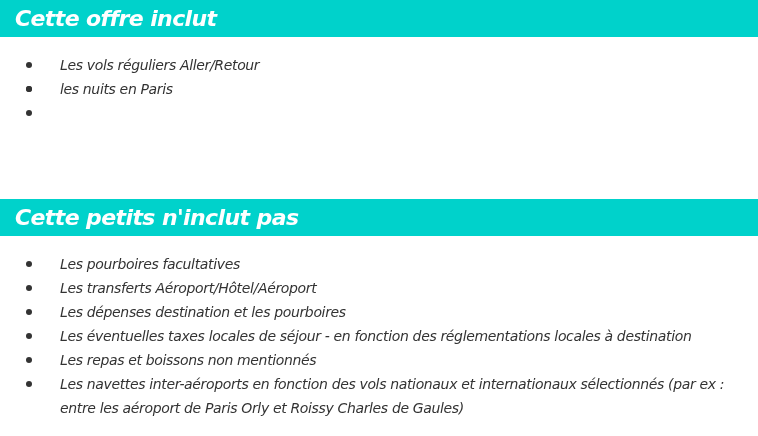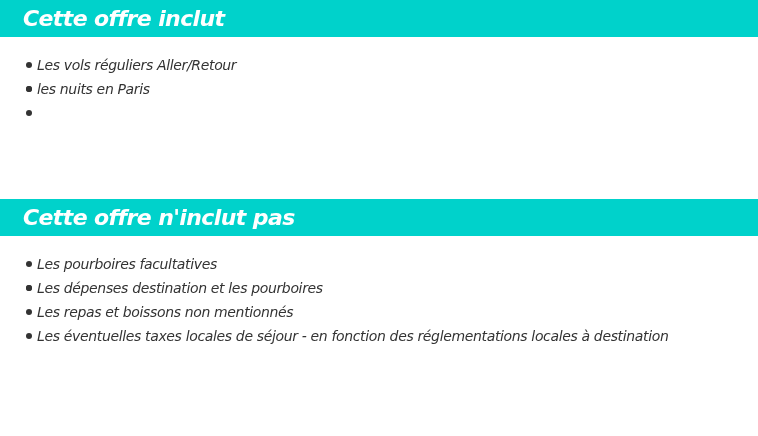--- a/index.html
+++ b/index.html
@@ -10,36 +10,36 @@
     }
     .section-header {
       background: #00D2CB;
       height: 37px;
       display: flex;
       align-items: center;
       padding-left: 15px;
       box-sizing: border-box;
     }
     .section-title {
-      margin: 8px;
+      margin: 0;
       color: #ffffff;
       font-style: italic;
       font-weight: bold;
       font-size: 22px;
       letter-spacing: -0.6px;
       line-height: 37px;
     }
     .list {
       list-style: none;
       margin: 0;
       padding: 16px 0 0 0;
     }
     .list-item {
       position: relative;
-      padding-left: 37px;
+      padding-left: 60px;
       padding-right: 30px;
       font-style: italic;
       font-size: 14px;
       letter-spacing: -0.35px;
       line-height: 24px;
       color: #333333;
     }
     .bullet {
       position: absolute;
       left: 26px;
@@ -61,22 +61,23 @@
   <ul class="list">
     <li class="list-item"><span class="bullet"></span><span>Les vols réguliers Aller/Retour</span></li>
     <li class="list-item"><span class="bullet"></span></li>
     <li class="list-item"><span class="bullet"></span><span>les nuits en Paris</span></li>
     <li class="list-item"><span class="bullet"></span></li>
   </ul>
 </section>
 
 <section id="section-excluded">
   <div class="section-header">
-    <h2 class="section-title">Cette offre n'inclut pas</h2>
+    <h2 class="section-title">Cette petits n'inclut pas</h2>
   </div>
   <ul class="list">
     <li class="list-item"><span class="bullet"></span><span>Les pourboires facultatives</span></li>
-    <li class="list-item"><span class="bullet"></span></li>
+    <li class="list-item"><span class="bullet"></span><span>Les transferts Aéroport/Hôtel/Aéroport</span></li>
     <li class="list-item"><span class="bullet"></span><span>Les dépenses destination et les pourboires</span></li>
+    <li class="list-item"><span class="bullet"></span><span>Les éventuelles taxes locales de séjour - en fonction des réglementations locales à destination</span></li>
     <li class="list-item"><span class="bullet"></span><span>Les repas et boissons non mentionnés</span></li>
-    <li class="list-item"><span class="bullet"></span><span>Les éventuelles taxes locales de séjour - en fonction des réglementations locales à destination</span></li>
+    <li class="list-item"><span class="bullet"></span><span>Les navettes inter-aéroports en fonction des vols nationaux et internationaux sélectionnés (par ex : entre les aéroport de Paris Orly et Roissy Charles de Gaules)</span></li>
   </ul>
 </section>
 
 </body></html>

